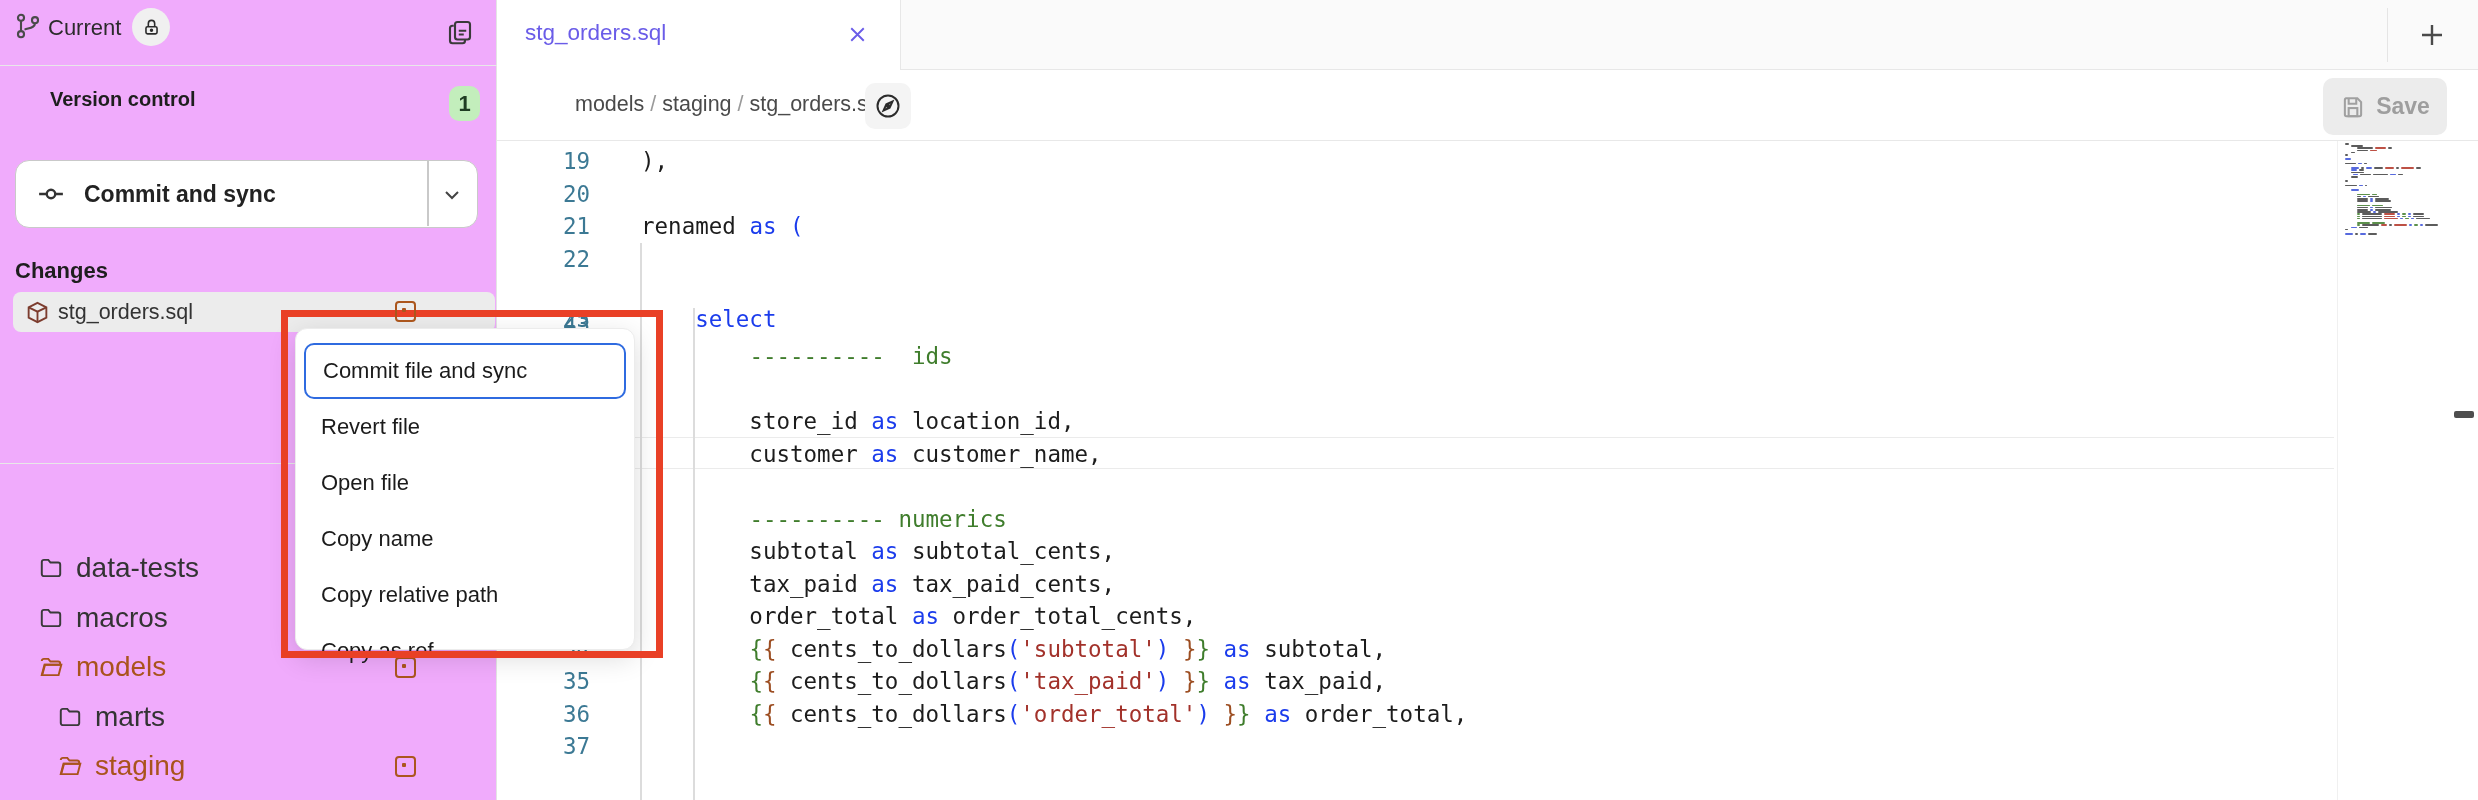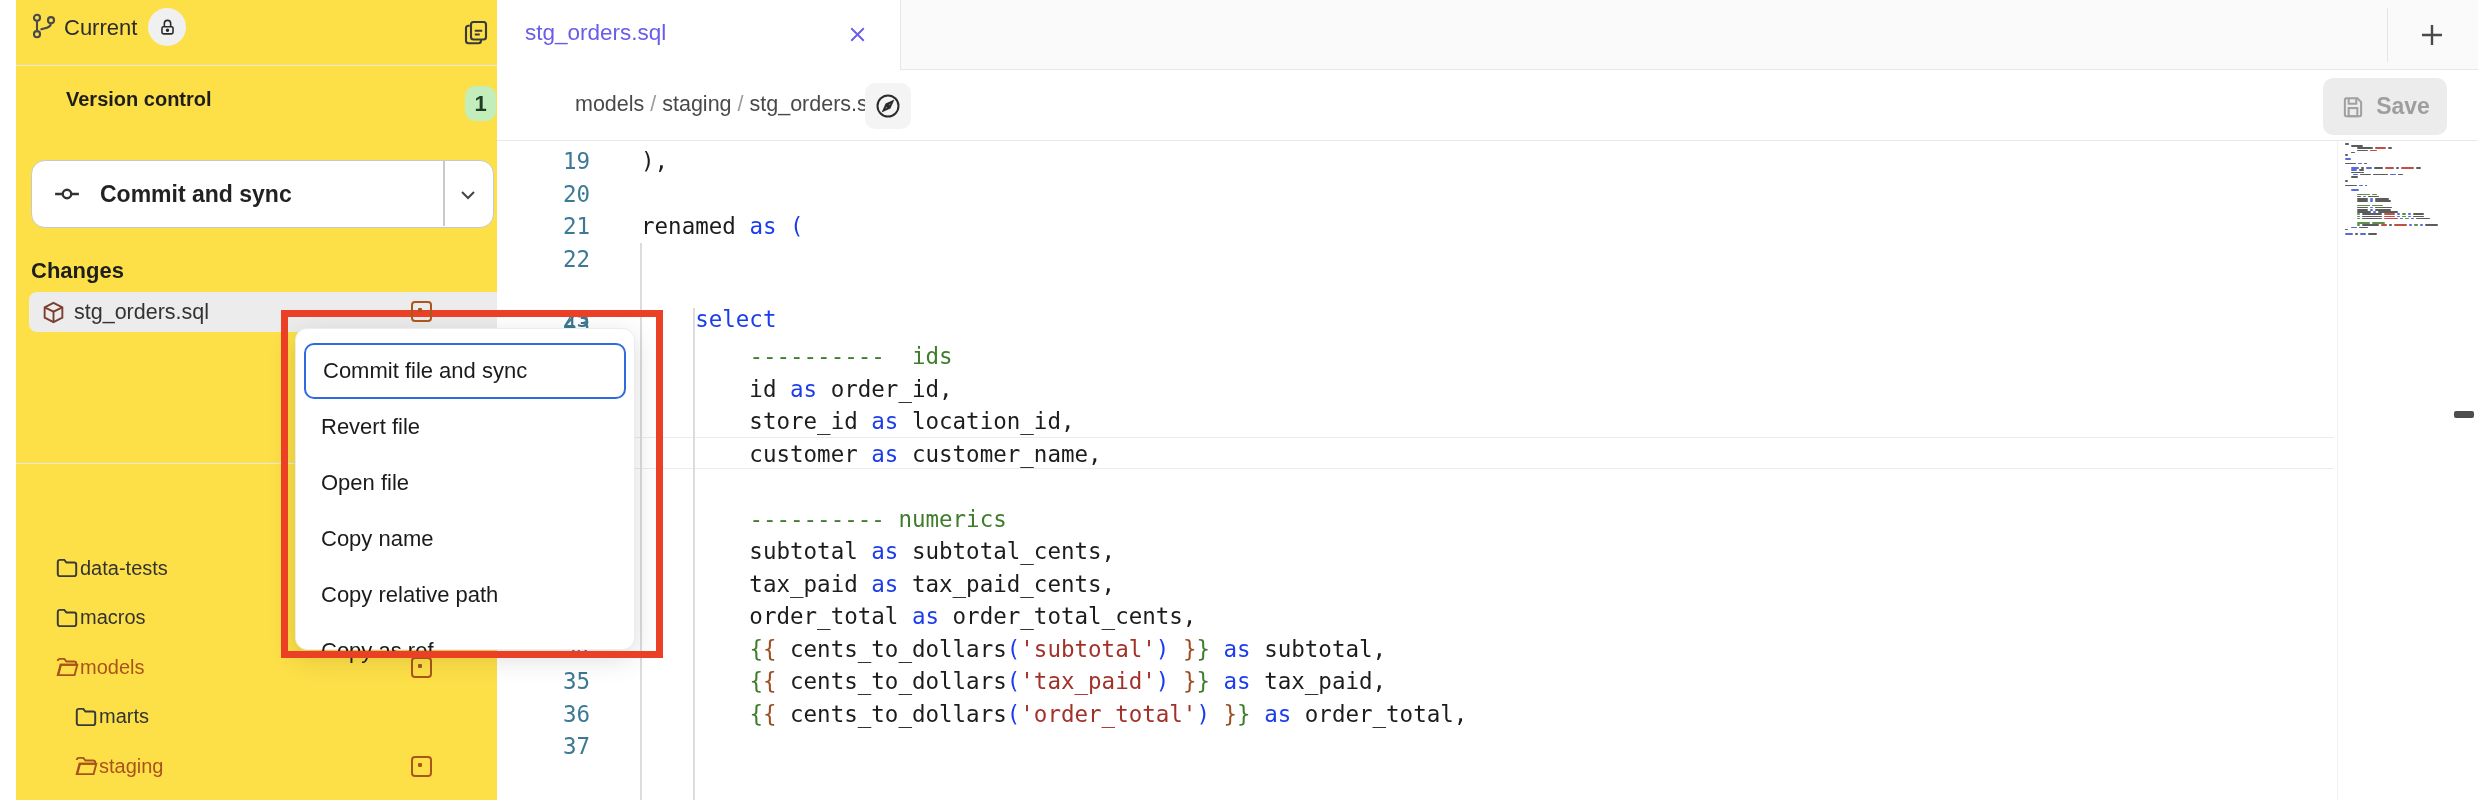--- a/index.html
+++ b/index.html
@@ -2,21 +2,21 @@
 <html><head>
 <meta charset="utf-8">
 <style>
   html,body{margin:0;padding:0;background:#fff;}
   #stage{position:relative;width:2478px;height:800px;overflow:hidden;
          font-family:"Liberation Sans",sans-serif;color:#2b2b2b;background:#fff;}
   .abs{position:absolute;}
   svg{display:block;}
 
   
-  #sidebar{left:16px;top:0;width:497px;height:800px;background:#fde047;border-right:1px solid #e4e4e4;box-sizing:border-box;}
+  #sidebar{left:0;top:0;width:497px;height:800px;background:#f0abfc;border-right:1px solid #e4e4e4;box-sizing:border-box;}
   #sb-header{left:0;top:0;width:497px;height:66px;border-bottom:1px solid #e8e8e8;box-sizing:border-box;}
   #branch-label{left:48px;top:15px;font-size:22px;color:#2b2b2b;}
   #lock-chip{left:132px;top:8px;width:38px;height:38px;border-radius:50%;background:#f0f0f0;display:flex;align-items:center;justify-content:center;}
   #copy-btn{left:442px;top:14px;width:36px;height:36px;display:flex;align-items:center;justify-content:center;cursor:pointer;}
   #vc-row{left:0;top:66px;width:497px;height:72px;}
   #vc-title{left:50px;top:22px;font-size:20px;font-weight:700;color:#1e1e1e;}
   #vc-badge{left:449px;top:20px;width:31px;height:35px;background:#c3eebc;border-radius:10px;display:flex;align-items:center;justify-content:center;font-size:22px;font-weight:600;color:#1f3d22;}
   #commit-btn{left:15px;top:160px;width:463px;height:68px;background:#fff;border:1.5px solid #c9c9c9;border-radius:14px;box-sizing:border-box;display:flex;align-items:center;cursor:pointer;}
   #commit-label{font-size:23px;font-weight:600;color:#222;margin-left:18px;}
   #commit-divider{position:absolute;left:411px;top:0;width:1.5px;height:65px;background:#c9c9c9;}
@@ -26,21 +26,21 @@
   #changes-file-label{font-size:21.5px;color:#333;margin-left:8px;}
   .mod-badge{width:17px;height:17px;border:2.5px solid #ab561d;border-radius:4px;position:relative;}
   .mod-badge::after{content:"";position:absolute;left:5px;top:5px;width:4px;height:4px;background:#ab561d;border-radius:1px;}
   #changes-badge{position:absolute;left:395px;top:301px;z-index:45;}
   #fe-divider{left:0;top:463px;width:496px;height:1px;background:#e8e8e8;}
   #vc-chevron{left:16px;top:94px;}
   #fe-list{left:0;top:543px;width:497px;}
   .fe-item{position:absolute;left:0;width:497px;height:50px;display:flex;align-items:center;cursor:pointer;}
   .fe-item .fe-icon{margin-left:38px;}
   .fe-item.ind .fe-icon{margin-left:57px;}
-  .fe-label{font-size:20px;color:#333;}
+  .fe-label{font-size:28px;color:#333;margin-left:12px;}
   .fe-item.orange .fe-label{color:#a9531c;}
   .fe-item .mod-badge{position:absolute;left:395px;}
 
   
   #tabbar{left:497px;top:0;width:1981px;height:70px;background:#fafafa;border-bottom:1px solid #e7e7e7;box-sizing:border-box;}
   #tab-active{left:0;top:0;width:404px;height:70px;background:#fff;border-right:1px solid #e7e7e7;box-sizing:border-box;cursor:pointer;}
   #tab-label{left:28px;top:20px;font-size:22.5px;color:#6a5ce8;}
   #tab-close{left:348px;top:22px;cursor:pointer;}
   #newtab-sep{left:1890px;top:8px;width:1px;height:54px;background:#e5e5e5;}
   #newtab-btn{left:1918px;top:18px;width:34px;height:34px;display:flex;align-items:center;justify-content:center;cursor:pointer;}
@@ -247,21 +247,21 @@
     <div id="guide1" class="iguide"></div>
     <div id="guide2" class="iguide"></div>
     <div id="code-lines">
         <div class="code-line" style="top: 4px;"><span class="ln">19</span><span class="ct"><span class="pl">),</span></span></div>
         <div class="code-line" style="top: 36.5px;"><span class="ln">20</span><span class="ct"></span></div>
         <div class="code-line" style="top: 69px;"><span class="ln">21</span><span class="ct"><span class="pl">renamed </span><span class="kw">as</span><span class="pl"> </span><span class="kw">(</span></span></div>
         <div class="code-line" style="top: 101.5px;"><span class="ln">22</span><span class="ct"></span></div>
         <div class="code-line" style="top: 134px; margin-top: 28px;"><span class="ln">23</span><span class="ct"><span class="pl">    </span><span class="kw">select</span></span></div>
         <div class="code-line" style="top: 166.5px;"><span class="ln">43</span><span class="ct"></span></div>
         <div class="code-line" style="top: 199px;"><span class="ln">25</span><span class="ct"><span class="pl">        </span><span class="cm">----------  ids</span></span></div>
-        <div class="code-line" style="top: 231.5px;"><span class="ln">26</span><span class="ct"><span class="pl">        id </span><span class="kw">as</span><span class="pl"> order_id,</span></span></div>
+        <div class="code-line" style="top: 231.5px;"><span class="ln">26</span></div>
         <div class="code-line" style="top: 264px;"><span class="ln">27</span><span class="ct"><span class="pl">        store_id </span><span class="kw">as</span><span class="pl"> location_id,</span></span></div>
         <div class="code-line" style="top: 296.5px;"><span class="ln">28</span><span class="ct"><span class="pl">        customer </span><span class="kw">as</span><span class="pl"> customer_name,</span></span></div>
         <div class="code-line" style="top: 329px;"><span class="ln">29</span><span class="ct"></span></div>
         <div class="code-line" style="top: 361.5px;"><span class="ln">30</span><span class="ct"><span class="pl">        </span><span class="cm">---------- numerics</span></span></div>
         <div class="code-line" style="top: 394px;"><span class="ln">31</span><span class="ct"><span class="pl">        subtotal </span><span class="kw">as</span><span class="pl"> subtotal_cents,</span></span></div>
         <div class="code-line" style="top: 426.5px;"><span class="ln">32</span><span class="ct"><span class="pl">        tax_paid </span><span class="kw">as</span><span class="pl"> tax_paid_cents,</span></span></div>
         <div class="code-line" style="top: 459px;"><span class="ln">33</span><span class="ct"><span class="pl">        order_total </span><span class="kw">as</span><span class="pl"> order_total_cents,</span></span></div>
         <div class="code-line" style="top: 491.5px;"><span class="ln">34</span><span class="ct"><span class="pl">        </span><span class="j1">{</span><span class="j2">{</span><span class="pl"> cents_to_dollars</span><span class="kw">(</span><span class="st">'subtotal'</span><span class="kw">)</span><span class="pl"> </span><span class="j2">}</span><span class="j1">}</span><span class="pl"> </span><span class="kw">as</span><span class="pl"> subtotal,</span></span></div>
         <div class="code-line" style="top: 524px;"><span class="ln">35</span><span class="ct"><span class="pl">        </span><span class="j1">{</span><span class="j2">{</span><span class="pl"> cents_to_dollars</span><span class="kw">(</span><span class="st">'tax_paid'</span><span class="kw">)</span><span class="pl"> </span><span class="j2">}</span><span class="j1">}</span><span class="pl"> </span><span class="kw">as</span><span class="pl"> tax_paid,</span></span></div>
         <div class="code-line" style="top: 556.5px;"><span class="ln">36</span><span class="ct"><span class="pl">        </span><span class="j1">{</span><span class="j2">{</span><span class="pl"> cents_to_dollars</span><span class="kw">(</span><span class="st">'order_total'</span><span class="kw">)</span><span class="pl"> </span><span class="j2">}</span><span class="j1">}</span><span class="pl"> </span><span class="kw">as</span><span class="pl"> order_total,</span></span></div>

